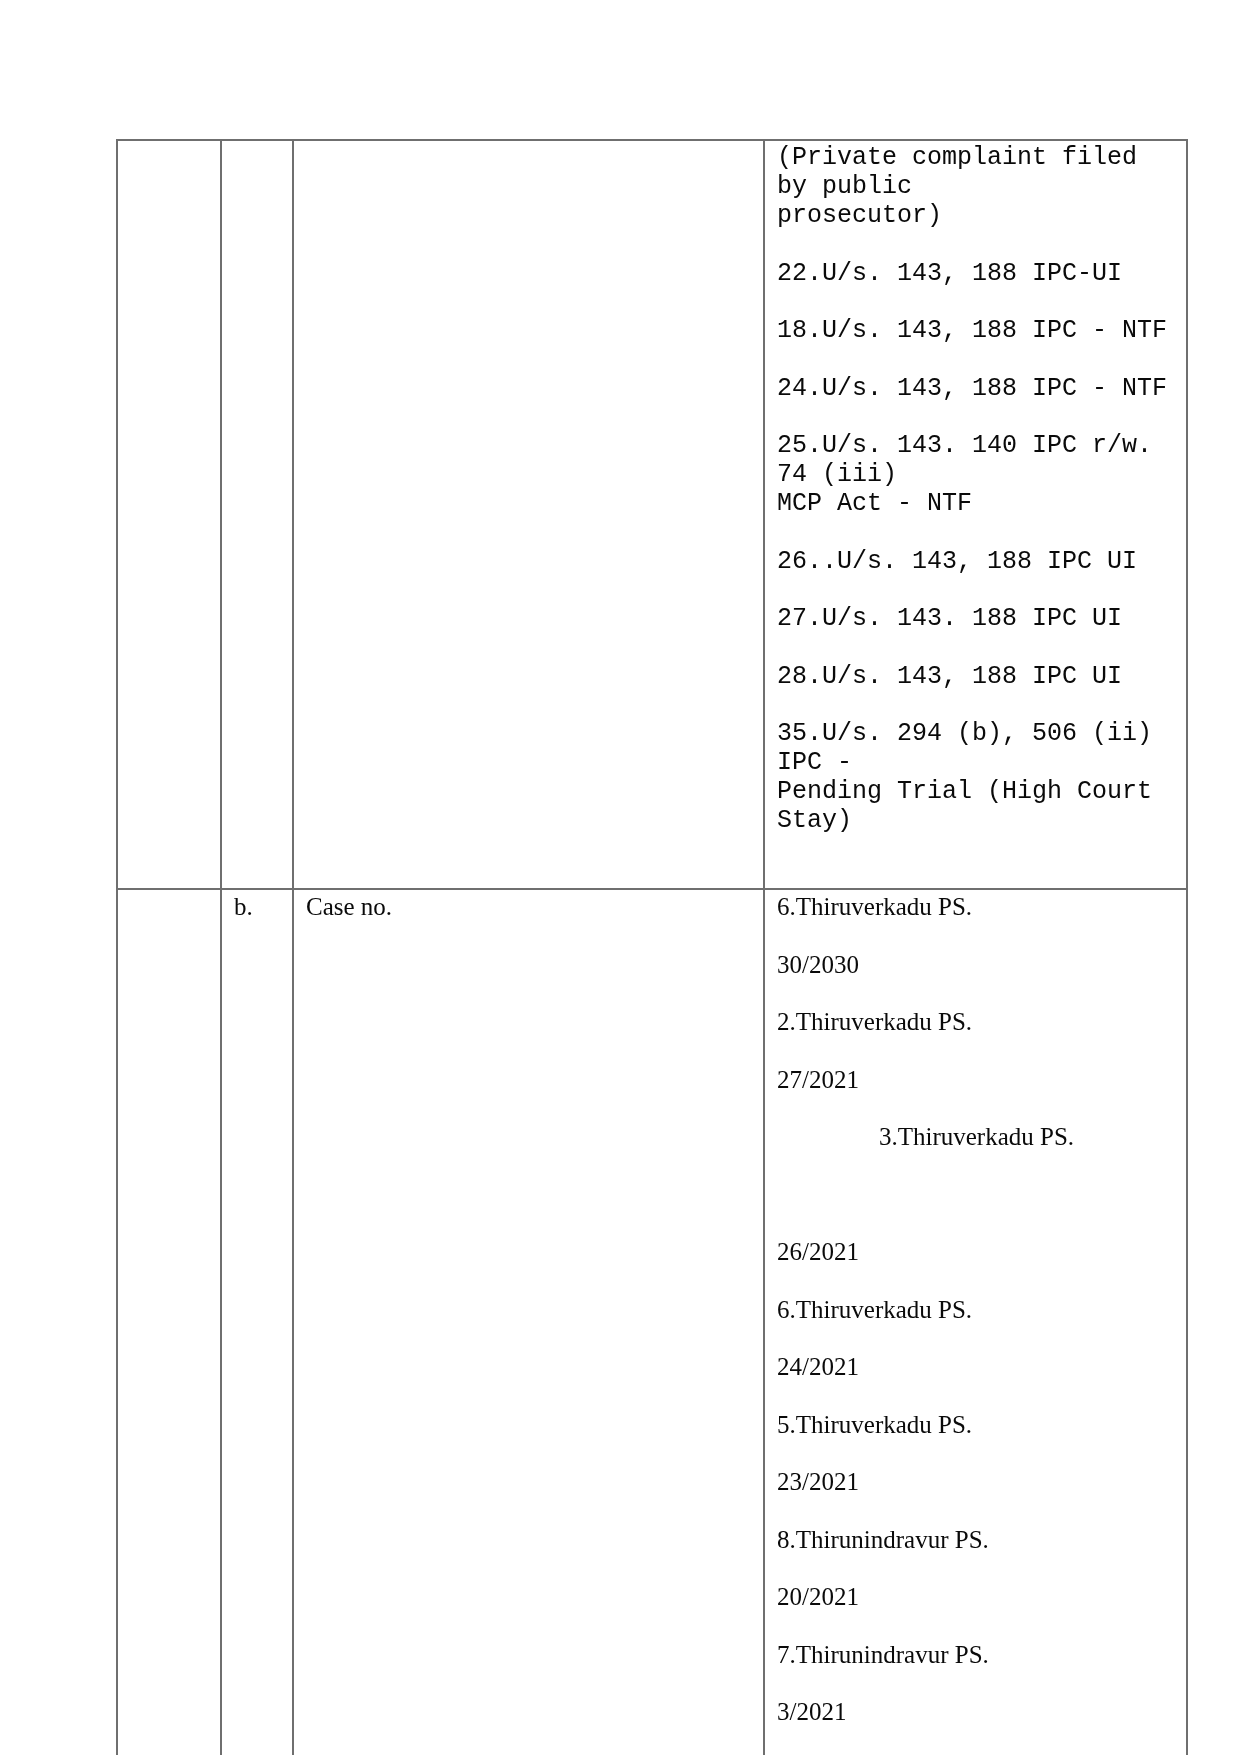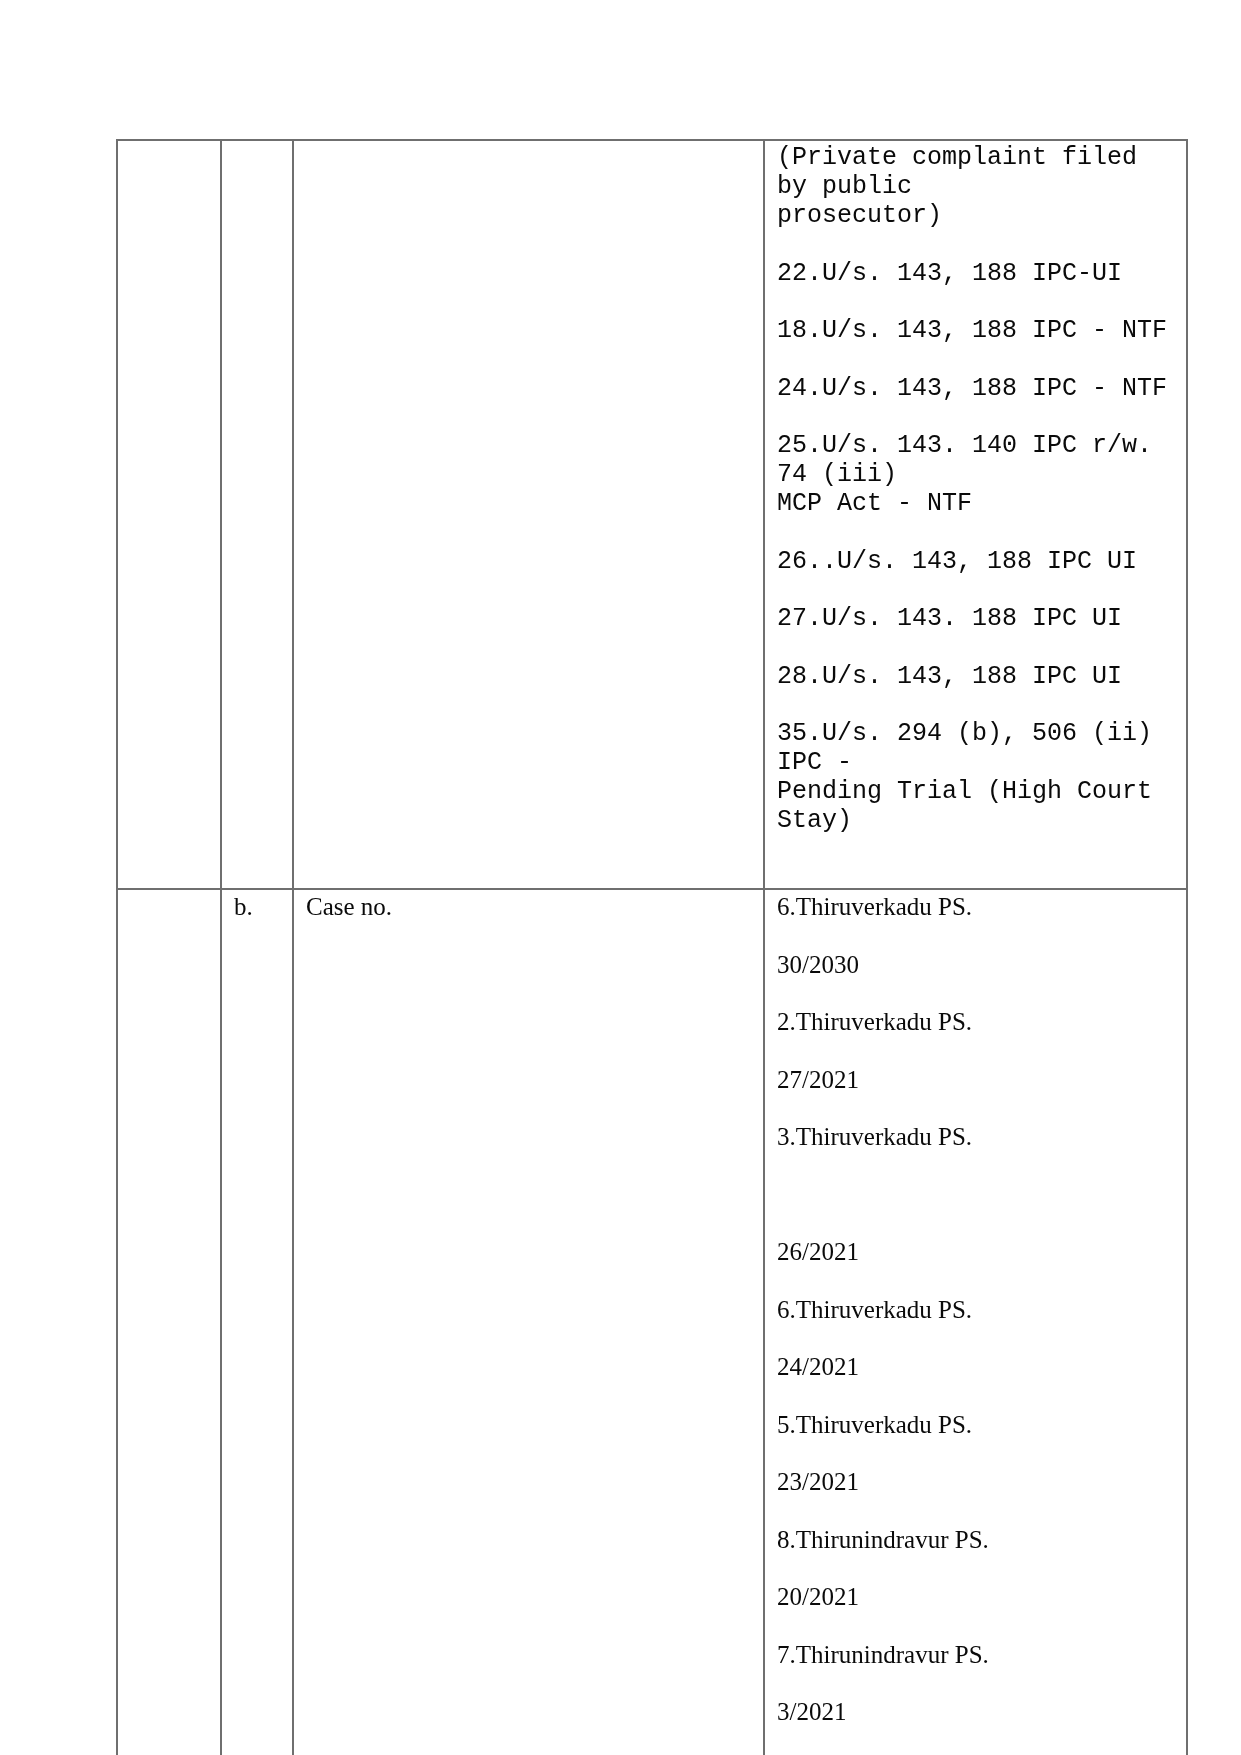--- a/index.html
+++ b/index.html
@@ -41,20 +41,21 @@
   td.c3 { width: 447px; padding-left: 11px; }
   td.c4 { width: 399px; }
   tr.row-1 { height: 749px; font-family: Liberation Mono, monospace; }
   tr.row-2 { height: 928px; }
   .cell-text p {
     margin: 0 0 28.5px 0;
     white-space: pre-line;
   }
   .cell-text p.gap-after {
     margin-bottom: 86px;
+    text-align: center;
   }
   td.c2 p, td.c3 p {
     margin: 0;
     white-space: pre-line;
   }
 </style>
 </head>
 <body>
 
 <div class="page">

